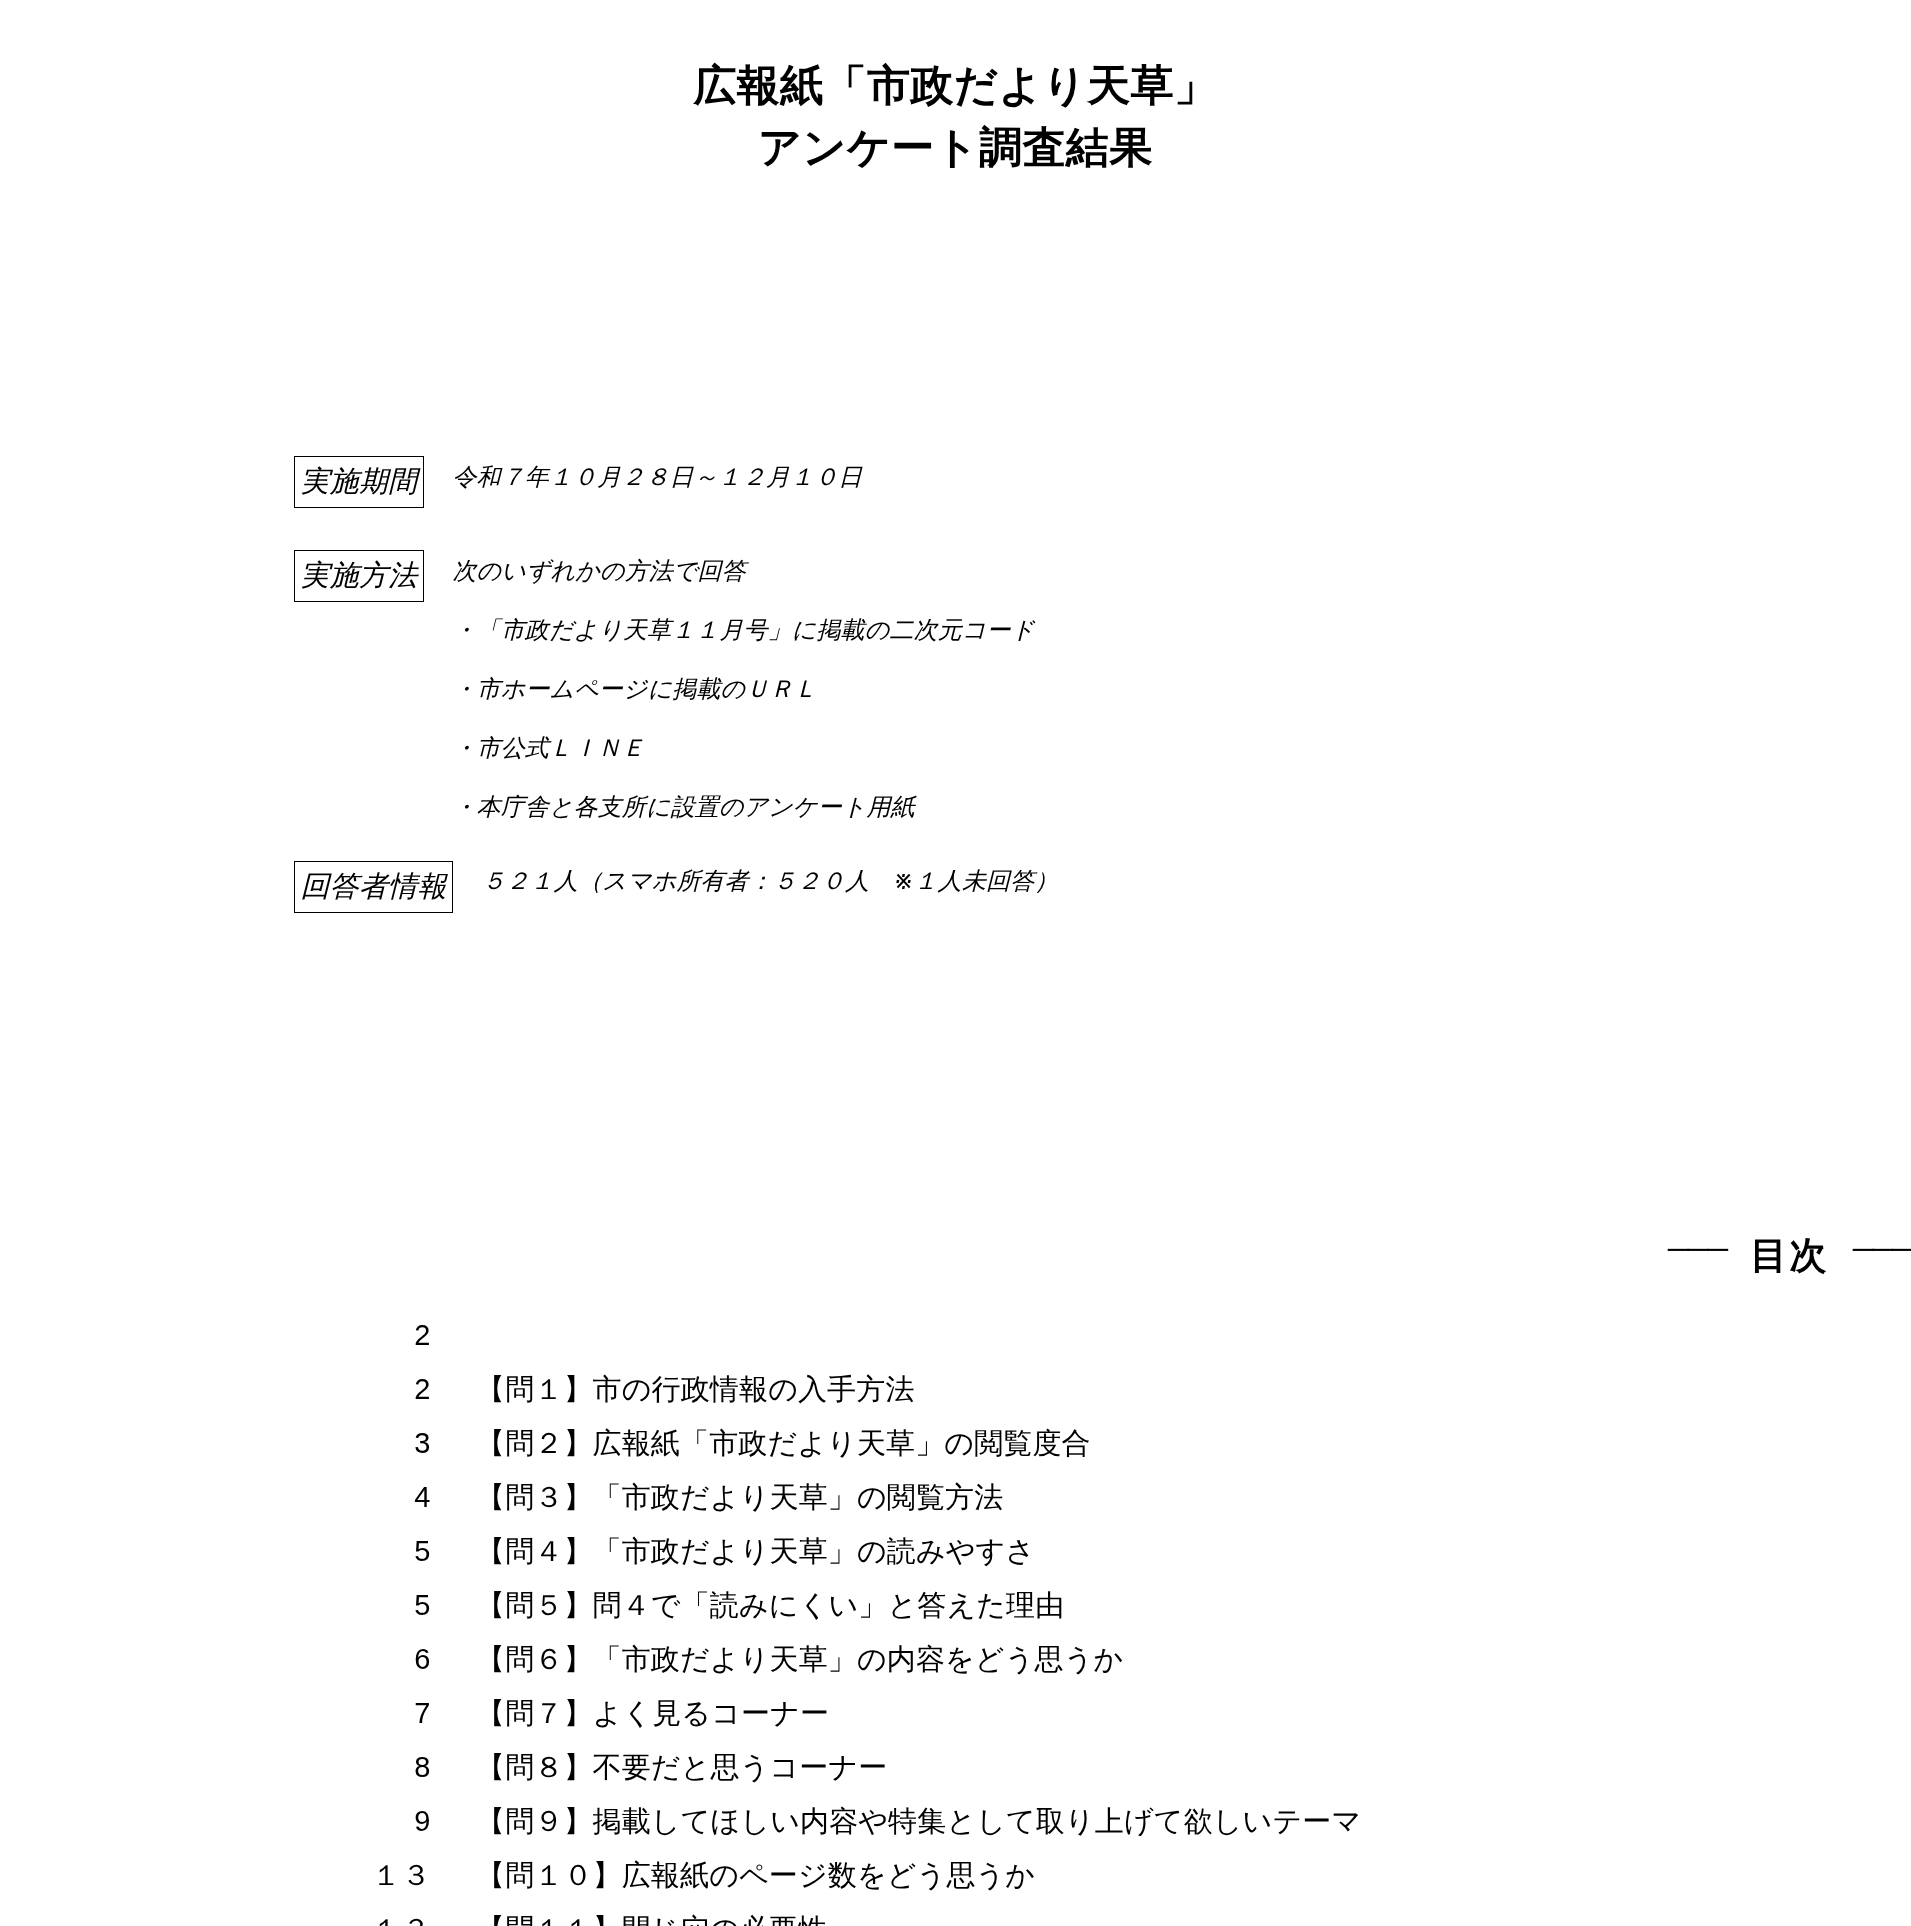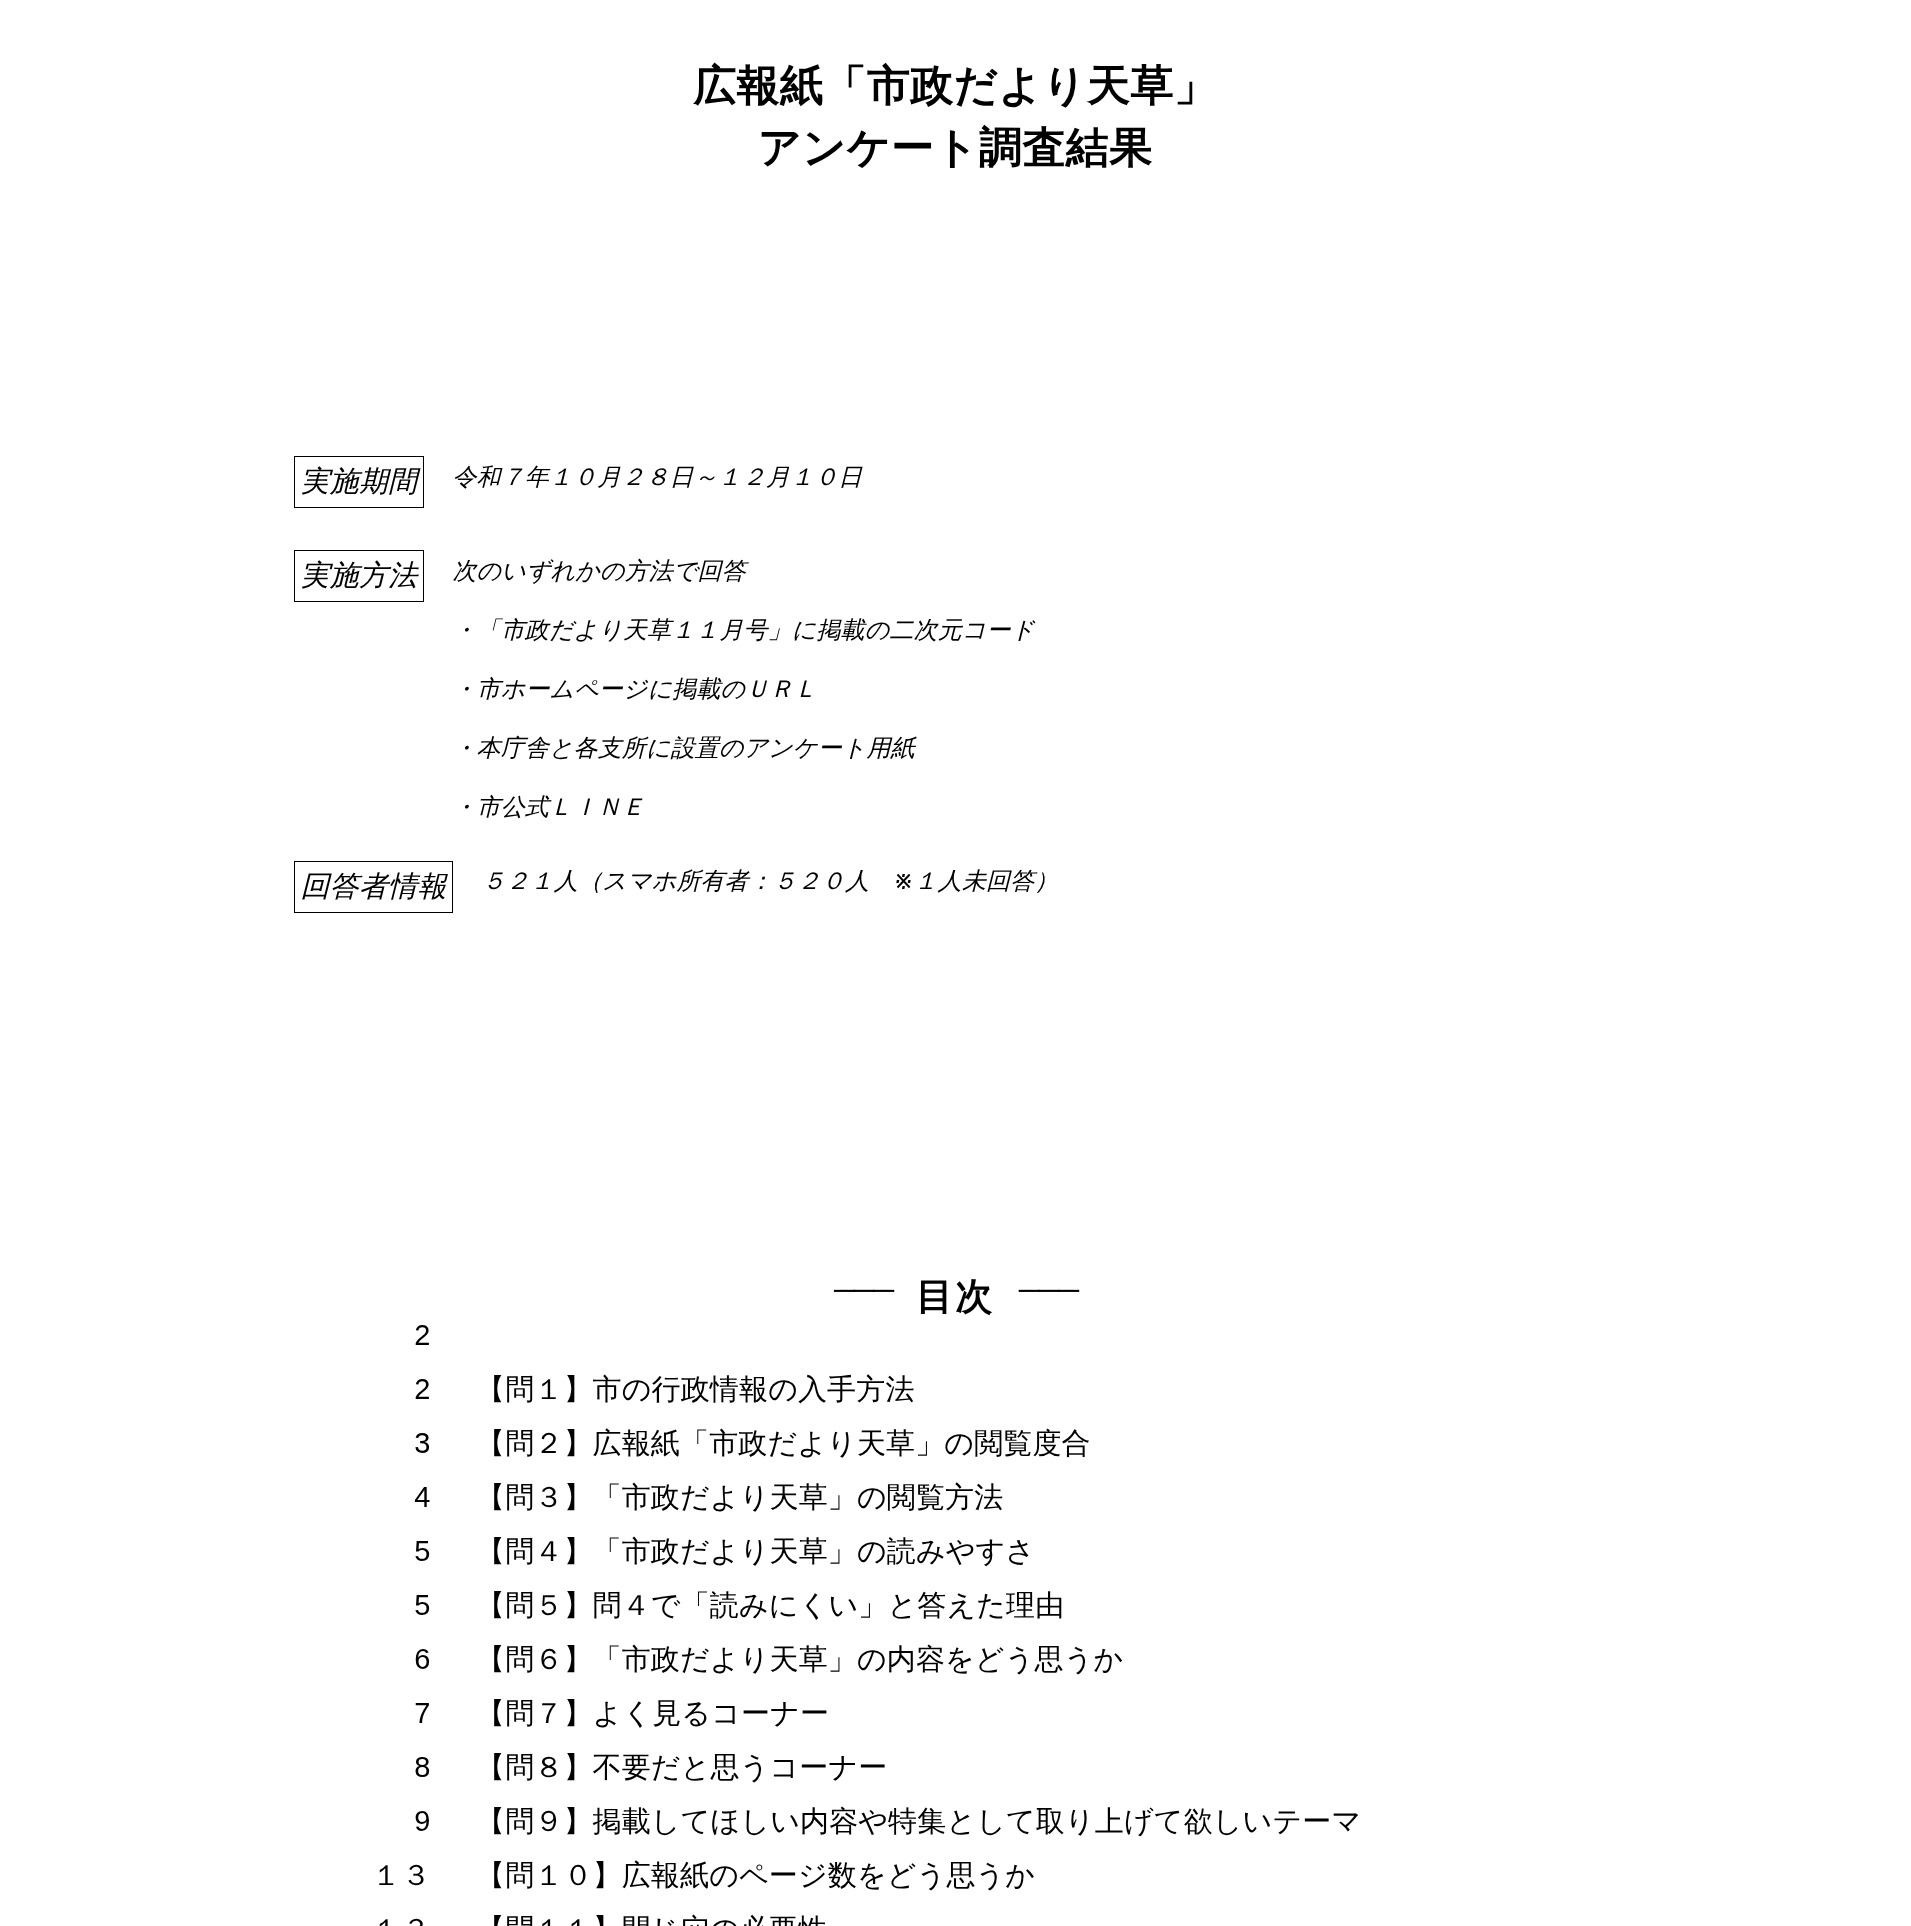--- a/index.html
+++ b/index.html
@@ -84,23 +84,22 @@
   .info-body .bullet-line {
     text-indent: 0;
   }
 
   
   .toc-heading {
     position: absolute;
     top: 1231px;
     left: 0;
     width: 1911px;
-    text-align: center;
-    white-space: nowrap;
-    margin-top: 41px;
+    text-align: right;
+    white-space: nowrap;
   }
   .toc-heading .rule {
     font-size: 30px;
     font-weight: bold;
     vertical-align: 0.30em;
     letter-spacing: -0.06em;
   }
   .toc-heading .toc-title {
     font-size: 37px;
     font-weight: bold;
@@ -154,22 +153,22 @@
         <div class="line">令和７年１０月２８日～１２月１０日</div>
       </div>
     </div>
 
     <div class="info-row">
       <div class="label-box">実施方法</div>
       <div class="info-body">
         <div class="line">次のいずれかの方法で回答</div>
         <div class="line bullet-line">・「市政だより天草１１月号」に掲載の二次元コード</div>
         <div class="line bullet-line">・市ホームページに掲載のＵＲＬ</div>
+        <div class="line bullet-line">・市公式ＬＩＮＥ</div>
         <div class="line bullet-line">・本庁舎と各支所に設置のアンケート用紙</div>
-        <div class="line bullet-line">・市公式ＬＩＮＥ</div>
       </div>
     </div>
 
     <div class="info-row">
       <div class="label-box">回答者情報</div>
       <div class="info-body">
         <div class="line">５２１人（スマホ所有者：５２０人　※１人未回答）</div>
       </div>
     </div>
 

